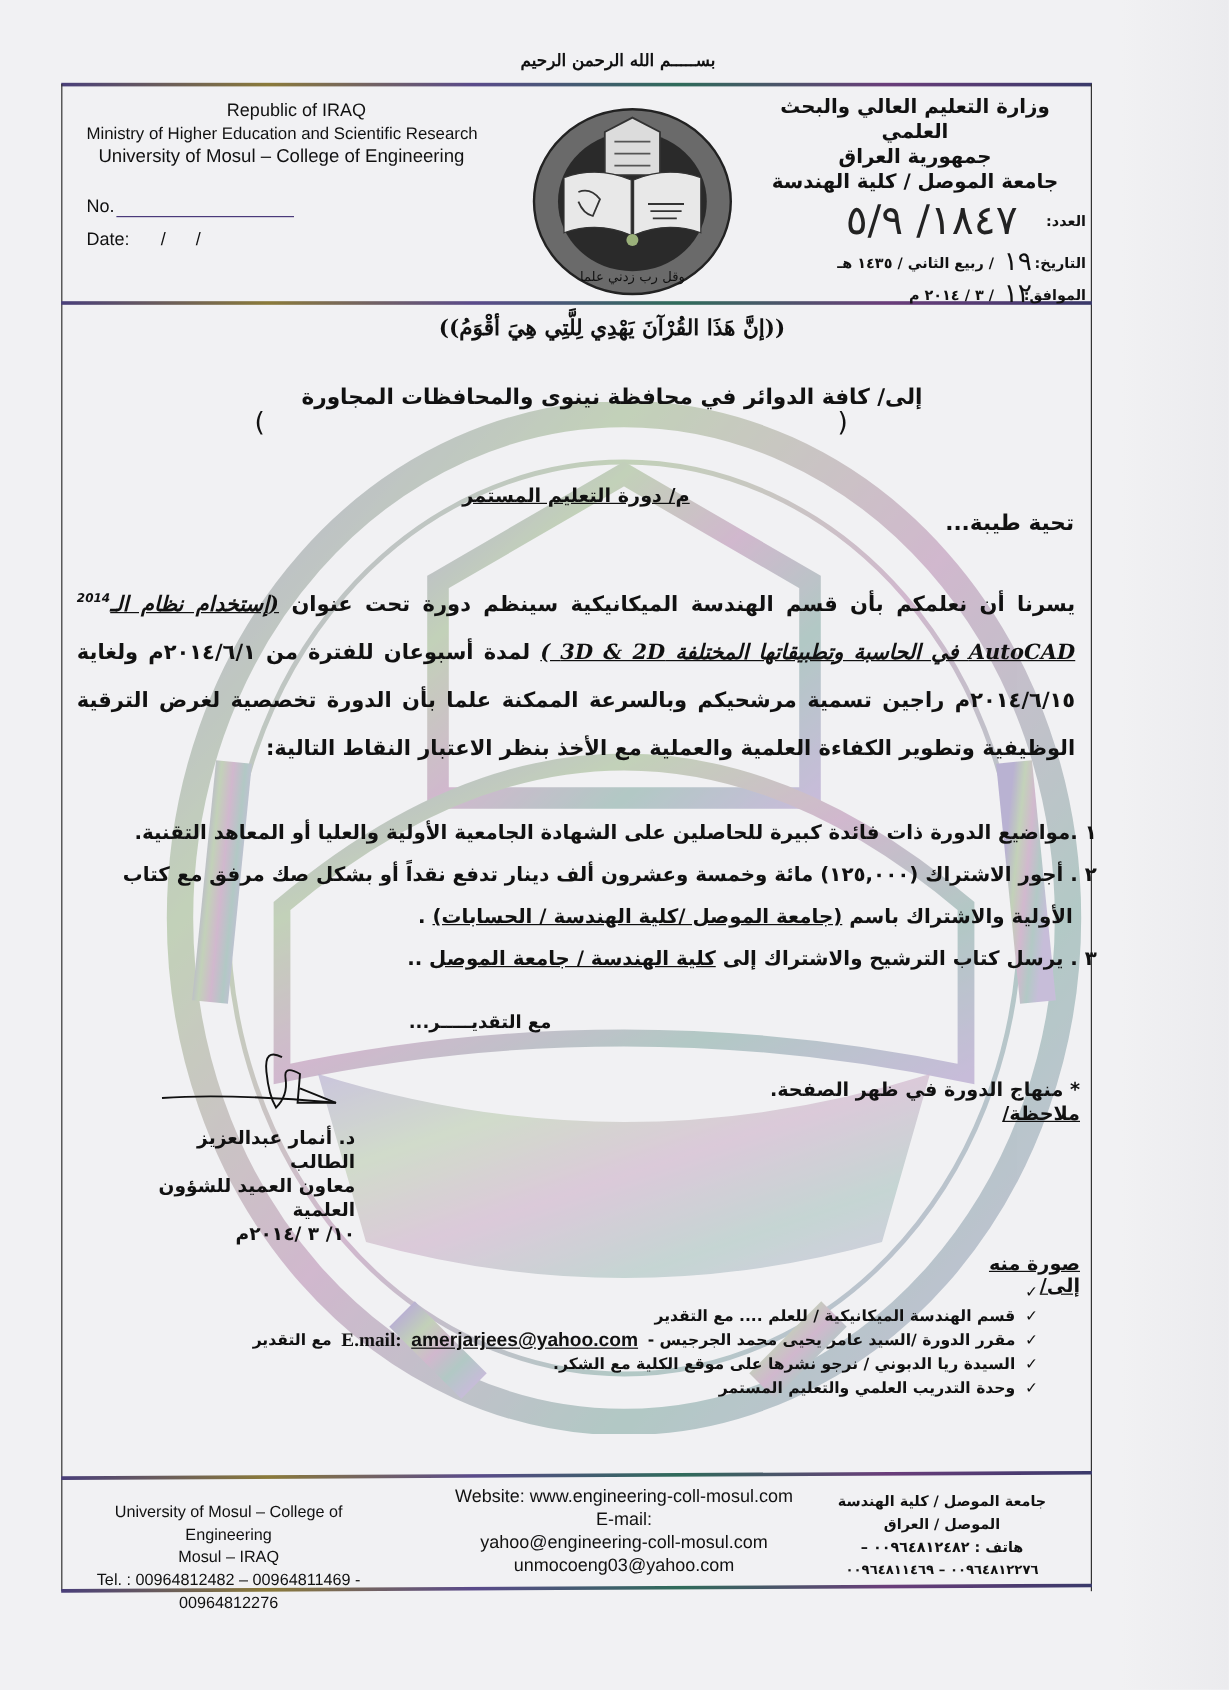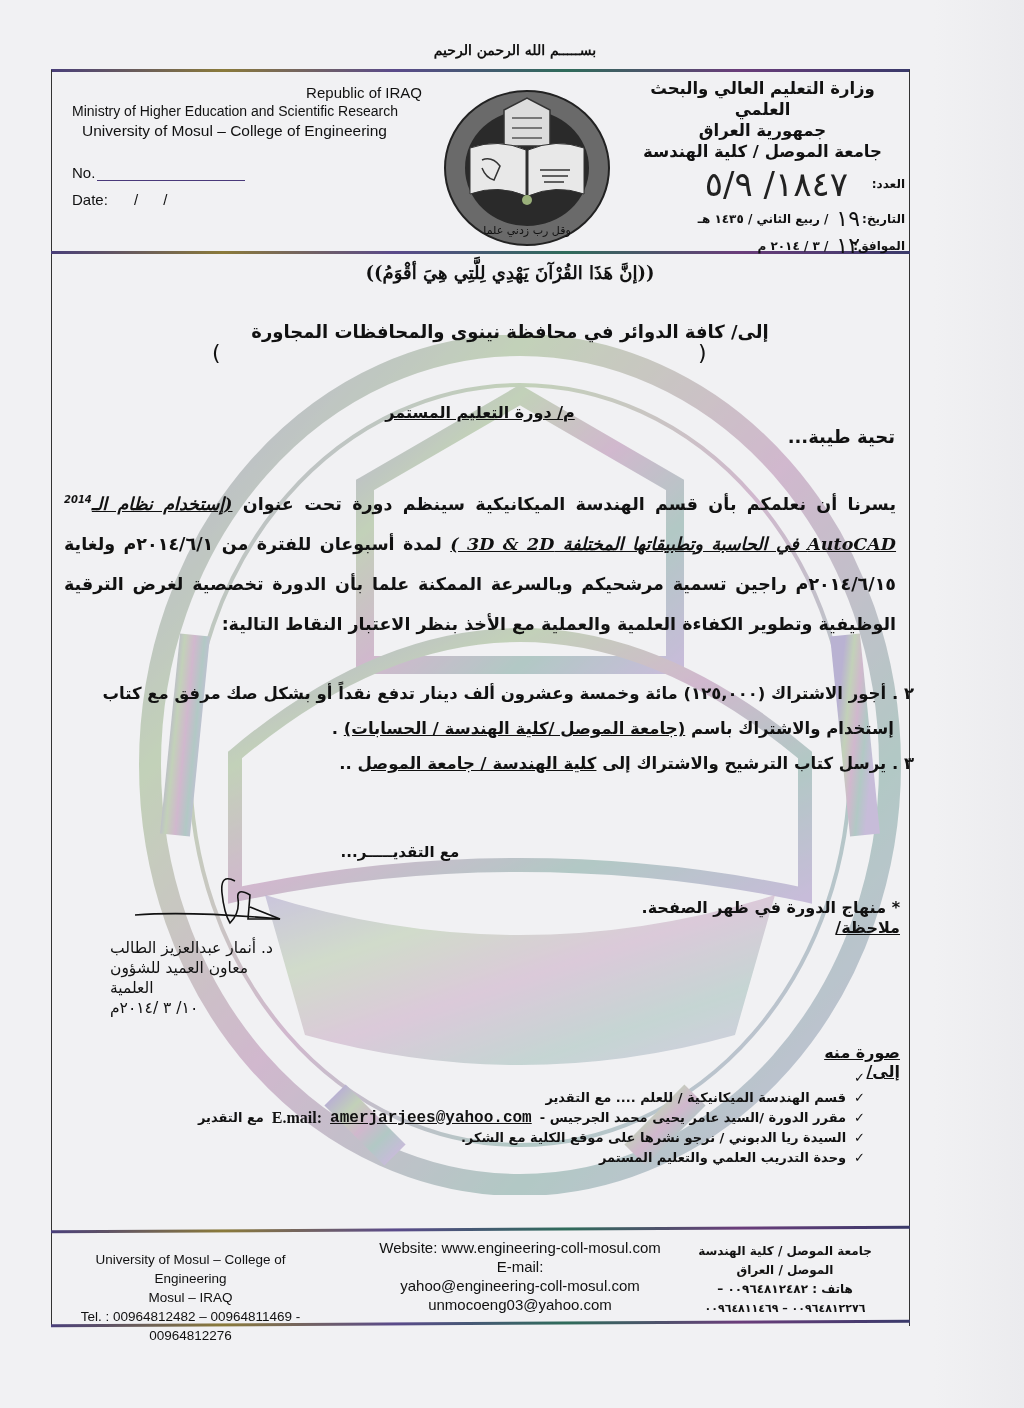--- a/index.html
+++ b/index.html
@@ -16,21 +16,21 @@
   .frame { position:absolute; left:51px; top:70px; width:857px; height:1256px;
     border-left:1.5px solid #333; border-right:1.5px solid #333; }
   .rule { position:absolute; height:3px;
     background:linear-gradient(90deg,#4a3f7a,#8a7a3a,#5a4a8a,#2f6b5a,#6a3d7a,#3a3a6a); }
   .rule.top { left:51px; top:69px; width:859px; }
   .rule.hdr { left:51px; top:251px; width:859px; }
   .rule.ftr1 { left:51px; top:1228px; width:859px; transform:rotate(-0.3deg); }
   .rule.ftr2 { left:51px; top:1322px; width:859px; transform:rotate(-0.3deg); }
 
   .en-head { position:absolute; left:72px; top:84px; width:350px; font-family:"Liberation Sans", sans-serif; }
-  .en-head .l1 { text-align:right; font-size:15px; }
+  .en-head .l1 { text-align:center; font-size:15px; }
   .en-head .l2 { font-size:14px; margin-top:2px; white-space:nowrap; }
   .en-head .l3 { font-size:15.5px; margin-top:3px; padding-left:10px; white-space:nowrap; }
   .en-head .no { margin-top:24px; font-size:15px; display:flex; align-items:flex-end; }
   .en-head .no .line { display:inline-block; width:148px; border-bottom:1.5px solid #4a3a7a; margin-left:2px; height:14px; }
   .en-head .date { margin-top:10px; font-size:15px; }
   .en-head .date span.sl { margin-left:22px; }
 
   .ar-head { position:absolute; left:620px; top:78px; width:285px; direction:rtl; text-align:center; }
   .ar-head .l { font-size:16.5px; font-weight:bold; line-height:21px; }
   .ar-head .field { display:flex; align-items:center; direction:rtl; font-size:12px; font-weight:bold; margin-top:2px; }
@@ -61,27 +61,27 @@
   .points { position:absolute; left:64px; top:676px; width:850px; direction:rtl; font-size:16.5px; font-weight:bold; line-height:35px; }
   .points .p { white-space:nowrap; }
   .points .u { text-decoration:underline; }
   .points .indent { padding-right:20px; }
 
   .regards { position:absolute; top:843px; left:300px; width:200px; text-align:center; direction:rtl; font-size:15px; font-weight:bold; }
   .note-title { position:absolute; top:918px; left:830px; width:70px; text-align:right; direction:rtl; font-size:16px; font-weight:bold; text-decoration:underline; }
   .note-text { position:absolute; top:898px; left:600px; width:300px; text-align:right; direction:rtl; font-size:16px; font-weight:bold; }
 
   .signature { position:absolute; left:130px; top:873px; width:160px; height:60px; }
-  .signer { position:absolute; left:110px; top:938px; width:175px; text-align:left; direction:rtl; font-size:15.5px; font-weight:normal; line-height:20px; }
+  .signer { position:absolute; left:121px; top:938px; width:175px; text-align:right; direction:rtl; font-size:15.5px; font-weight:bold; line-height:20px; }
 
   .cc-title { position:absolute; top:1043px; left:790px; width:110px; text-align:right; direction:rtl; font-size:16px; font-weight:bold; text-decoration:underline; }
   .cc-list { position:absolute; top:1068px; left:140px; width:725px; direction:rtl; font-size:13px; font-weight:bold; line-height:20px; list-style:none; margin:0; padding:0; }
   .cc-list li { display:flex; direction:rtl; gap:8px; }
   .cc-list .chk { font-weight:normal; font-size:13px; }
-  .cc-list .email { font-family:Liberation Mono, monospace; font-size:16px; text-decoration:underline; direction:ltr; display:inline-block; }
+  .cc-list .email { font-family:Liberation Sans, sans-serif; font-size:16px; text-decoration:underline; direction:ltr; display:inline-block; }
   .cc-list .elab { font-family:"Liberation Serif", serif; font-size:16px; direction:ltr; display:inline-block; }
 
   .footer-en { position:absolute; left:58px; top:1250px; width:265px; text-align:center; font-family:"Liberation Sans", sans-serif; font-size:13.5px; line-height:19px; }
   .footer-mid { position:absolute; left:370px; top:1238px; width:300px; text-align:center; font-family:"Liberation Sans", sans-serif; font-size:15px; line-height:19px; }
   .footer-ar { position:absolute; left:670px; top:1242px; width:230px; text-align:center; direction:rtl; font-size:12px; font-weight:bold; line-height:19px; }
   .footer-ar .num { font-size:11px; letter-spacing:1px; }
 </style>
 </head>
 <body>
 
@@ -171,23 +171,24 @@
 <div class="greeting">تحية طيبة...</div>
 
 <div class="body-text">
   <span>يسرنا أن نعلمكم بأن قسم الهندسة الميكانيكية سينظم دورة تحت عنوان</span>
   <span class="it">(إستخدام نظام الـ</span><sup>2014</sup>
   <span class="it">AutoCAD في الحاسبة وتطبيقاتها المختلفة 3D &amp; 2D )</span>
   <span>لمدة أسبوعان للفترة من ٢٠١٤/٦/١م ولغاية ٢٠١٤/٦/١٥م راجين تسمية مرشحيكم وبالسرعة الممكنة علما بأن الدورة تخصصية لغرض الترقية الوظيفية وتطوير الكفاءة العلمية والعملية مع الأخذ بنظر الاعتبار النقاط التالية:</span>
 </div>
 
 <div class="points">
+  <div class="p">١ .مواضيع الدورة ذات فائدة كبيرة للحاصلين على الشهادة الجامعية الأولية والعليا أو المعاهد التقنية.</div>
   <div class="p">٢ . أجور الاشتراك (١٢٥,٠٠٠) مائة وخمسة وعشرون ألف دينار تدفع نقداً أو بشكل صك مرفق مع كتاب</div>
   <div class="p indent">
-    <span>إستخدام والاشتراك باسم</span>
+    <span>الأولية والاشتراك باسم</span>
     <span class="u">(جامعة الموصل /كلية الهندسة / الحسابات)</span>
     <span>.</span>
   </div>
   <div class="p">
     <span>٣ . يرسل كتاب الترشيح والاشتراك إلى</span>
     <span class="u">كلية الهندسة / جامعة الموصل</span>
     <span>..</span>
   </div>
 </div>
 

